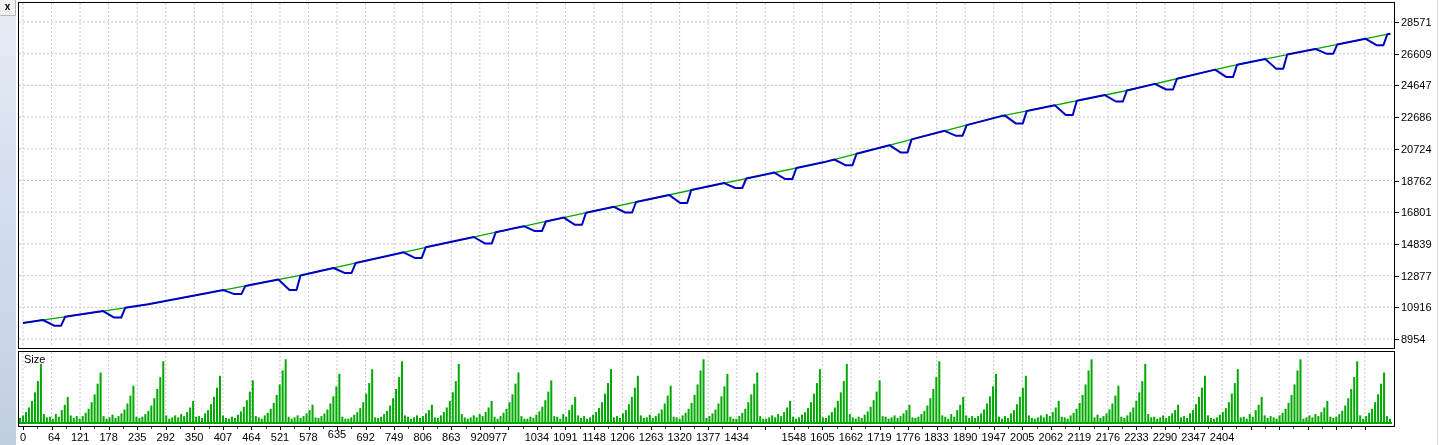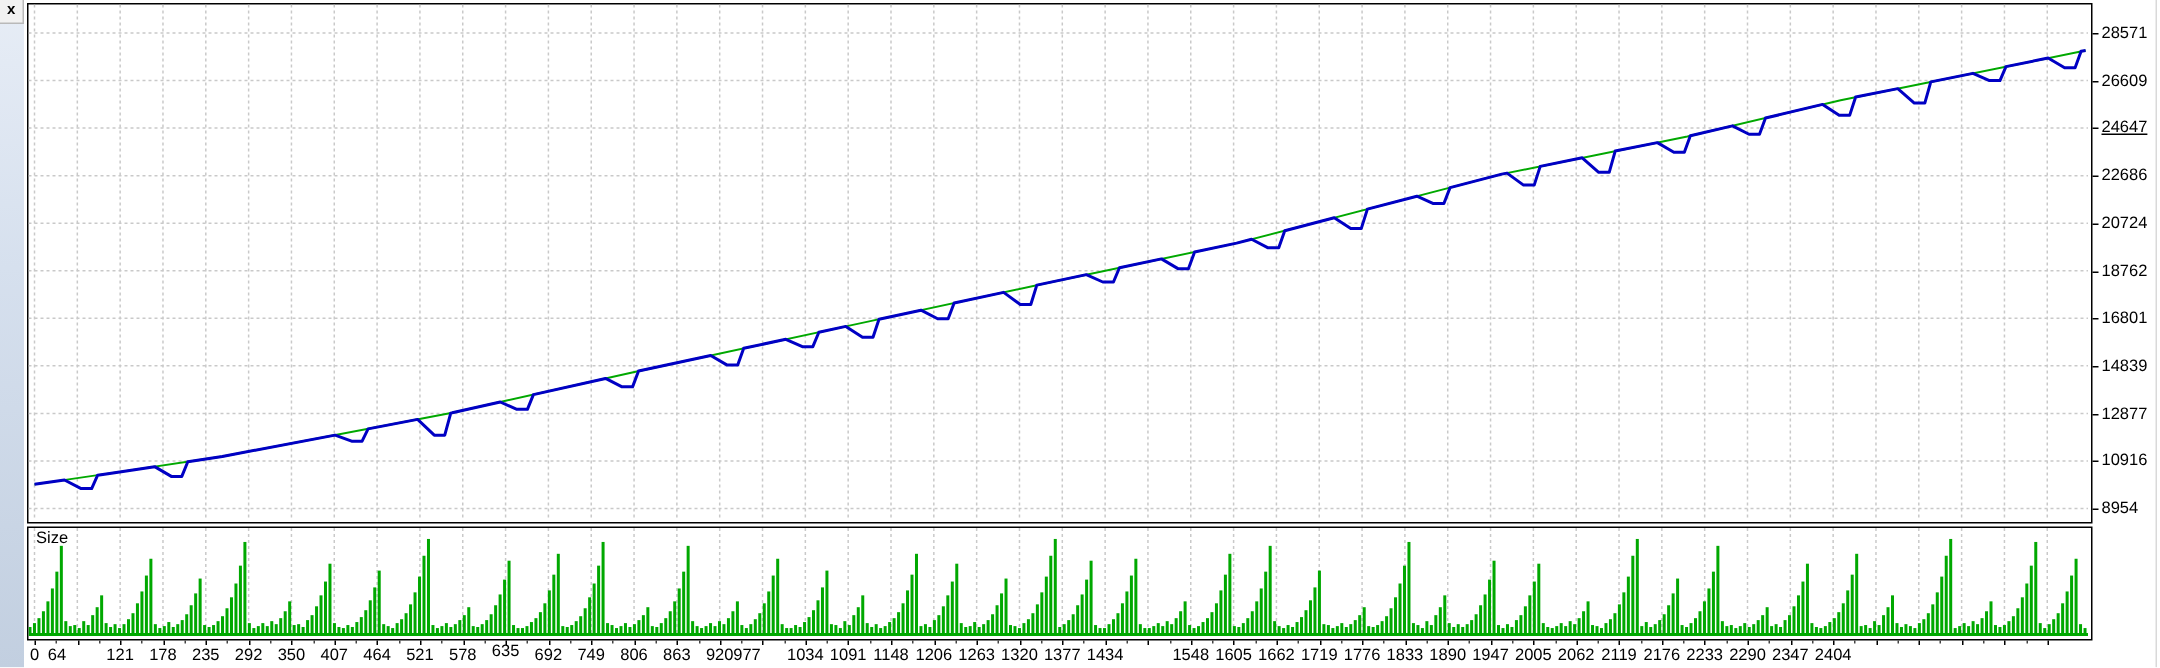--- a/index.html
+++ b/index.html
@@ -620,21 +620,21 @@
       </svg>
     <div id="size-caption">Size</div>
   </div>
 
   <div id="y-axis">
       <div class="ytick" style="left: 1395px; top: 22px;"></div>
       <div class="ylab" style="left: 1401px; top: 16px;">28571</div>
       <div class="ytick" style="left: 1395px; top: 53.7px;"></div>
       <div class="ylab" style="left: 1401px; top: 47.7px;">26609</div>
       <div class="ytick" style="left: 1395px; top: 85.4px;"></div>
-      <div class="ylab" style="left: 1401px; top: 79.4px; text-decoration: underline;">24647</div>
+      <div class="ylab" style="left: 1401px; top: 79.4px;">24647</div>
       <div class="ytick" style="left: 1395px; top: 117.1px;"></div>
       <div class="ylab" style="left: 1401px; top: 111.1px;">22686</div>
       <div class="ytick" style="left: 1395px; top: 148.8px;"></div>
       <div class="ylab" style="left: 1401px; top: 142.8px;">20724</div>
       <div class="ytick" style="left: 1395px; top: 180.5px;"></div>
       <div class="ylab" style="left: 1401px; top: 174.5px;">18762</div>
       <div class="ytick" style="left: 1395px; top: 212.2px;"></div>
       <div class="ylab" style="left: 1401px; top: 206.2px;">16801</div>
       <div class="ytick" style="left: 1395px; top: 243.9px;"></div>
       <div class="ylab" style="left: 1401px; top: 237.9px;">14839</div>
@@ -644,21 +644,21 @@
       <div class="ylab" style="left: 1401px; top: 301.3px;">10916</div>
       <div class="ytick" style="left: 1395px; top: 339px;"></div>
       <div class="ylab" style="left: 1401px; top: 333px;">8954</div>
     </div>
   <div id="x-axis">
       <div class="xtick" style="left: 23px; top: 427px;"></div>
       <div class="xtick minor" style="left: 37.275px; top: 427px;"></div>
       <div class="xlab" style="left: 23px; top: 431px;">0</div>
       <div class="xtick" style="left: 51.55px; top: 427px;"></div>
       <div class="xtick minor" style="left: 65.825px; top: 427px;"></div>
-      <div class="xlab" style="left: 38px; top: 431px;">64</div>
+      <div class="xlab" style="left: 54px; top: 431px;">64</div>
       <div class="xtick" style="left: 80.1px; top: 427px;"></div>
       <div class="xtick minor" style="left: 94.375px; top: 427px;"></div>
       <div class="xlab" style="left: 80.1px; top: 431px;">121</div>
       <div class="xtick" style="left: 108.65px; top: 427px;"></div>
       <div class="xtick minor" style="left: 122.925px; top: 427px;"></div>
       <div class="xlab" style="left: 108.65px; top: 431px;">178</div>
       <div class="xtick" style="left: 137.2px; top: 427px;"></div>
       <div class="xtick minor" style="left: 151.475px; top: 427px;"></div>
       <div class="xlab" style="left: 137.2px; top: 431px;">235</div>
       <div class="xtick" style="left: 165.75px; top: 427px;"></div>

